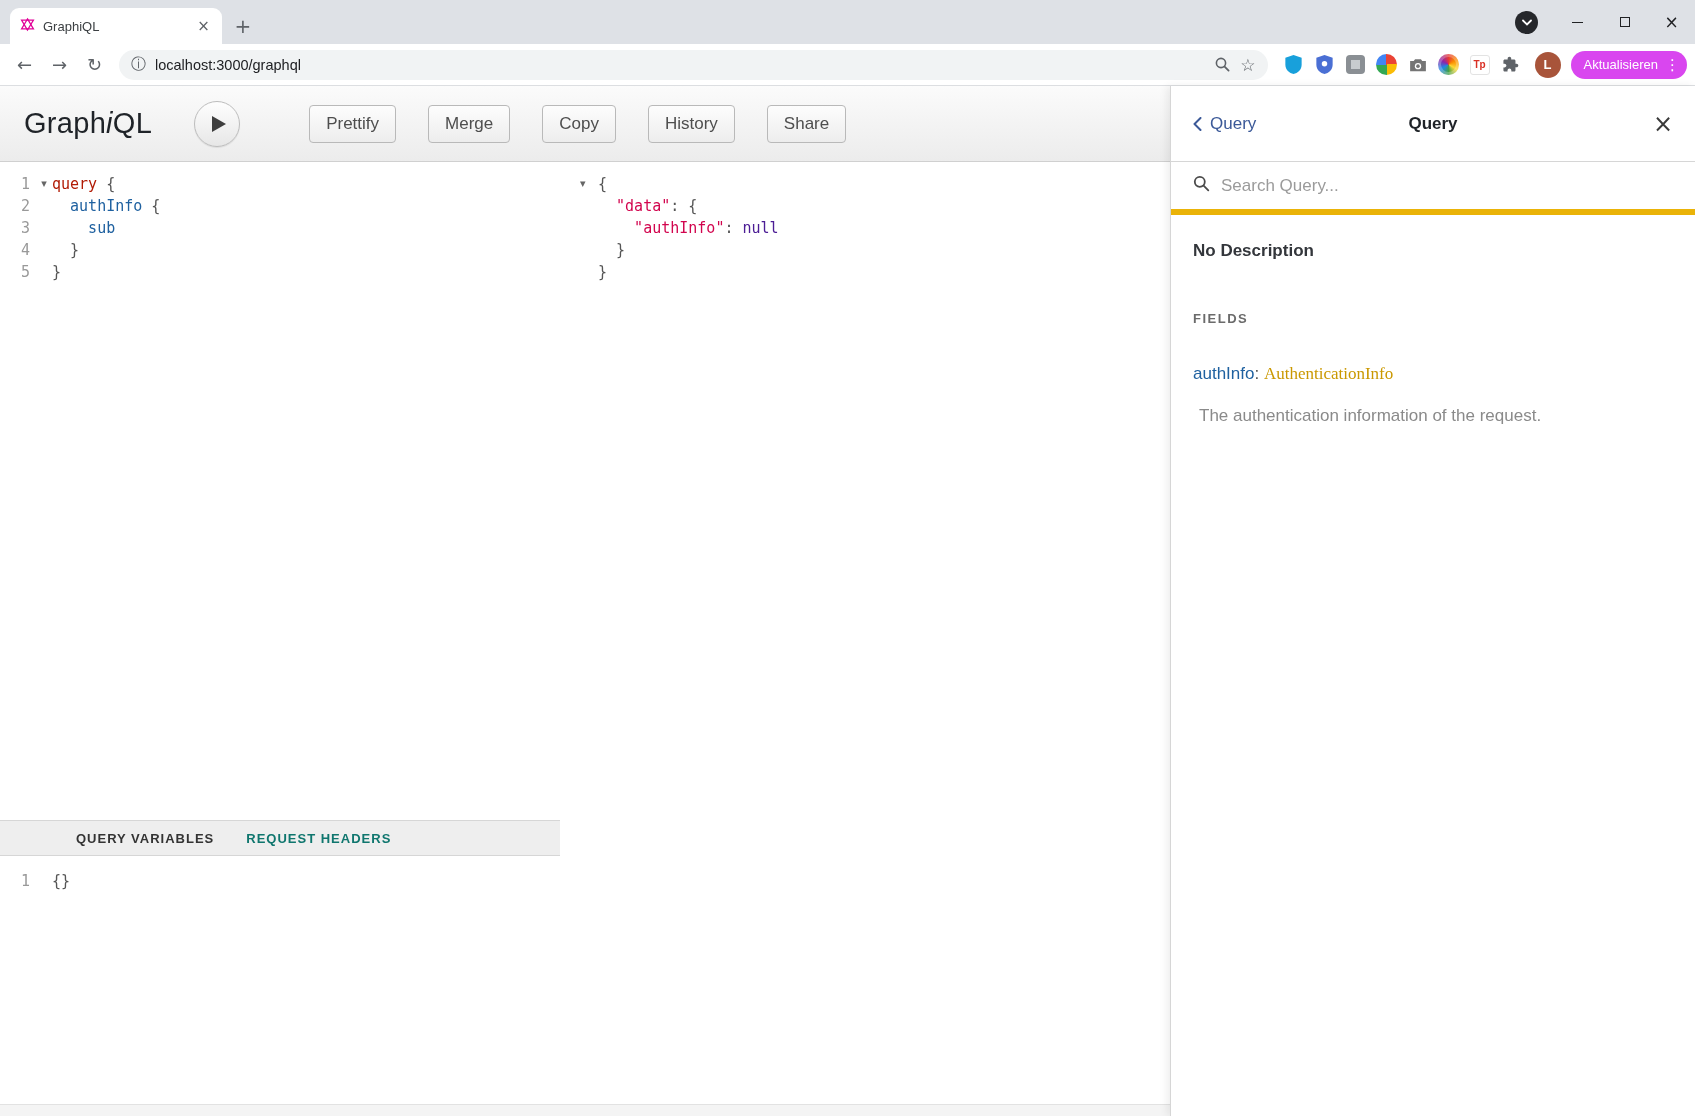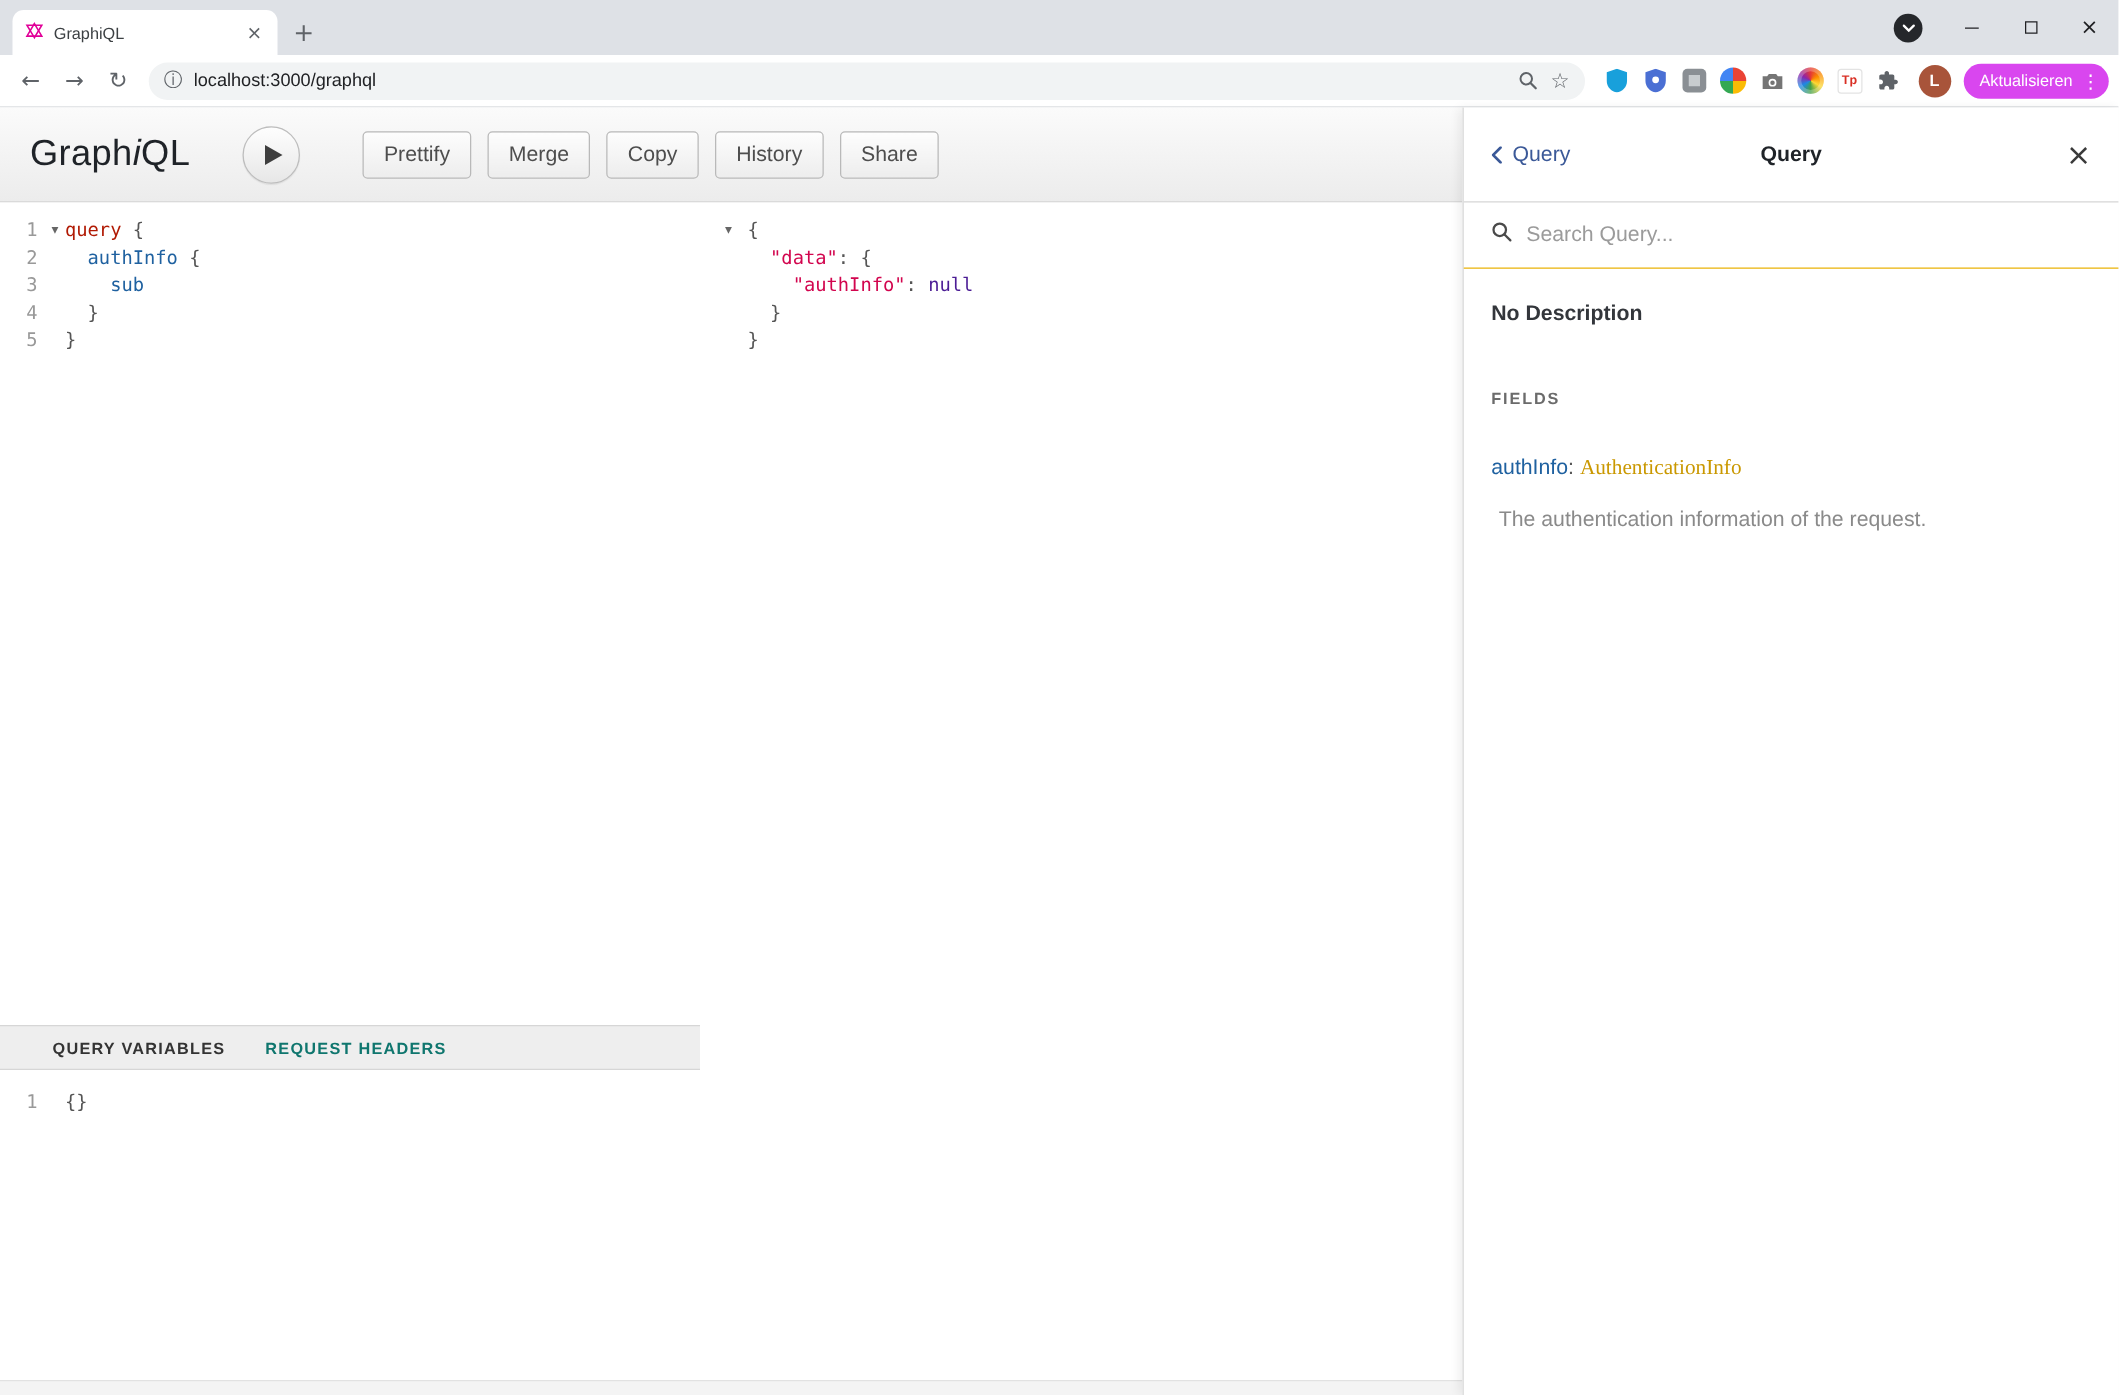--- a/index.html
+++ b/index.html
@@ -41,53 +41,53 @@
 
   
   .app { flex:1; display:flex; min-height:0; }
   .left-main { flex:1; display:flex; flex-direction:column; min-width:0; }
   .gql-topbar { height:76px; flex:none; display:flex; align-items:center; background:linear-gradient(#FBFBFB,#ECECEC); border-bottom:1px solid #D0D0D0; padding-left:24px; }
   .gql-logo { font-size:29px; color:#1F2328; letter-spacing:.3px; cursor:default; }
   .gql-logo .iti { font-style:italic; }
   .execute-btn { width:46px; height:46px; border-radius:50%; border:1px solid #BDBDBD; background:linear-gradient(#FEFEFE,#E7E7E7); margin-left:42px; display:flex; align-items:center; justify-content:center; box-shadow:0 1px 1px rgba(0,0,0,.08); cursor:pointer; }
   .execute-btn svg { margin-left:4px; }
   .gql-btns { display:flex; gap:13px; margin-left:50px; }
-  .gql-btn { font-family:"Liberation Sans",sans-serif; font-size:17px; color:#4E4E4E; padding:8px 16px; background:linear-gradient(#FDFDFD,#EDEDED); border:1px solid #B9B9B9; border-radius:4px; cursor:pointer; }
+  .gql-btn { font-family:"Liberation Sans",sans-serif; font-size:17px; color:#4E4E4E; padding:8px 16px; background:linear-gradient(#FDFDFD,#EDEDED); border:1px solid #B9B9B9; border-radius:4px; cursor:pointer;margin-left:19px; }
 
   .editors { flex:1; display:flex; min-height:0; }
   .code-editor { font-family:"DejaVu Sans Mono","Liberation Mono",monospace; font-size:15px; line-height:22px; }
   .query-col { width:560px; flex:none; display:flex; flex-direction:column; min-height:0; }
   .query-editor { flex:1; padding-top:11px; overflow:hidden; background:#fff; }
   .code-line { display:flex; }
   .gutter-num { width:36px; text-align:right; padding-right:6px; color:#999; flex:none; }
   .fold-cell { width:16px; flex:none; text-align:center; color:#666; font-size:11px; line-height:22px; }
   .code-text { white-space:pre; color:#555; }
   .tk-kw { color:#B11A04; }
   .tk-field { color:#1F61A0; }
   .tk-punc { color:#555; }
   .tk-rkey { color:#D2054E; }
   .tk-null { color:#4c1d95; }
 
-  .var-bar { height:36px; flex:none; background:#EEEEEE; border-top:1px solid #D6D6D6; border-bottom:1px solid #D6D6D6; display:flex; align-items:center; gap:32px; padding-left:42px; font-size:13px; font-weight:bold; letter-spacing:1px; }
+  .var-bar { height:36px; flex:none; background:#EEEEEE; border-top:1px solid #D6D6D6; border-bottom:1px solid #D6D6D6; display:flex; align-items:center; gap:32px; padding-left:76px; font-size:13px; font-weight:bold; letter-spacing:1px; }
   .var-tab { cursor:pointer; color:#0f766e; }
   .var-tab.active { color:#333; }
   .vars-editor { height:248px; flex:none; padding-top:14px; background:#fff; }
 
   .result-pane { flex:1; padding:11px 0 0 20px; min-width:0; background:#fff; }
   .rfold-cell { width:18px; flex:none; color:#666; font-size:11px; line-height:22px; }
 
   .hscroll { height:12px; flex:none; background:#F4F4F4; border-top:1px solid #E2E2E2; }
 
   
   .doc-panel { width:525px; flex:none; border-left:1px solid #D6D6D6; box-shadow:-3px 0 8px rgba(0,0,0,.07); display:flex; flex-direction:column; background:#fff; z-index:2; }
   .doc-header { height:76px; flex:none; display:flex; align-items:center; padding:0 22px; border-bottom:1px solid #D6D6D6; position:relative; }
   .doc-back { display:flex; align-items:center; gap:8px; color:#3B5998; font-size:17px; cursor:pointer; z-index:1; }
   .doc-title { position:absolute; left:0; right:0; text-align:center; font-size:17px; font-weight:bold; color:#1F2328; }
   .doc-close { margin-left:auto; font-size:24px; color:#3A3A3A; cursor:pointer; z-index:1; line-height:1; }
-  .doc-search { height:53px; flex:none; display:flex; align-items:center; gap:11px; padding:0 22px; border-bottom:1px solid #eab308; }
+  .doc-search { height:53px; flex:none; display:flex; align-items:center; gap:11px; padding:0 22px; border-bottom:6px solid #eab308; }
   .doc-search input { border:none; outline:none; font-size:17px; flex:1; color:#333; background:transparent; font-family:"Liberation Sans",sans-serif; }
   .doc-search input::placeholder { color:#9B9B9B; }
   .doc-content { padding:26px 22px; font-size:17px; overflow:auto; }
   .doc-nodesc { color:#33363B;font-weight:bold; }
   .doc-fields-h { margin-top:50px; font-size:13px; font-weight:bold; letter-spacing:1.5px; color:#6B6B6B; }
   .doc-field { margin-top:38px; }
   .f-name { color:#1F61A0; cursor:pointer; }
   .f-sep { color:#555; }
   .f-type { color:#CA9800; cursor:pointer;font-family:Liberation Serif, serif; }
   .f-desc { margin-top:22px; margin-left:6px; color:#8A8A8A; }

